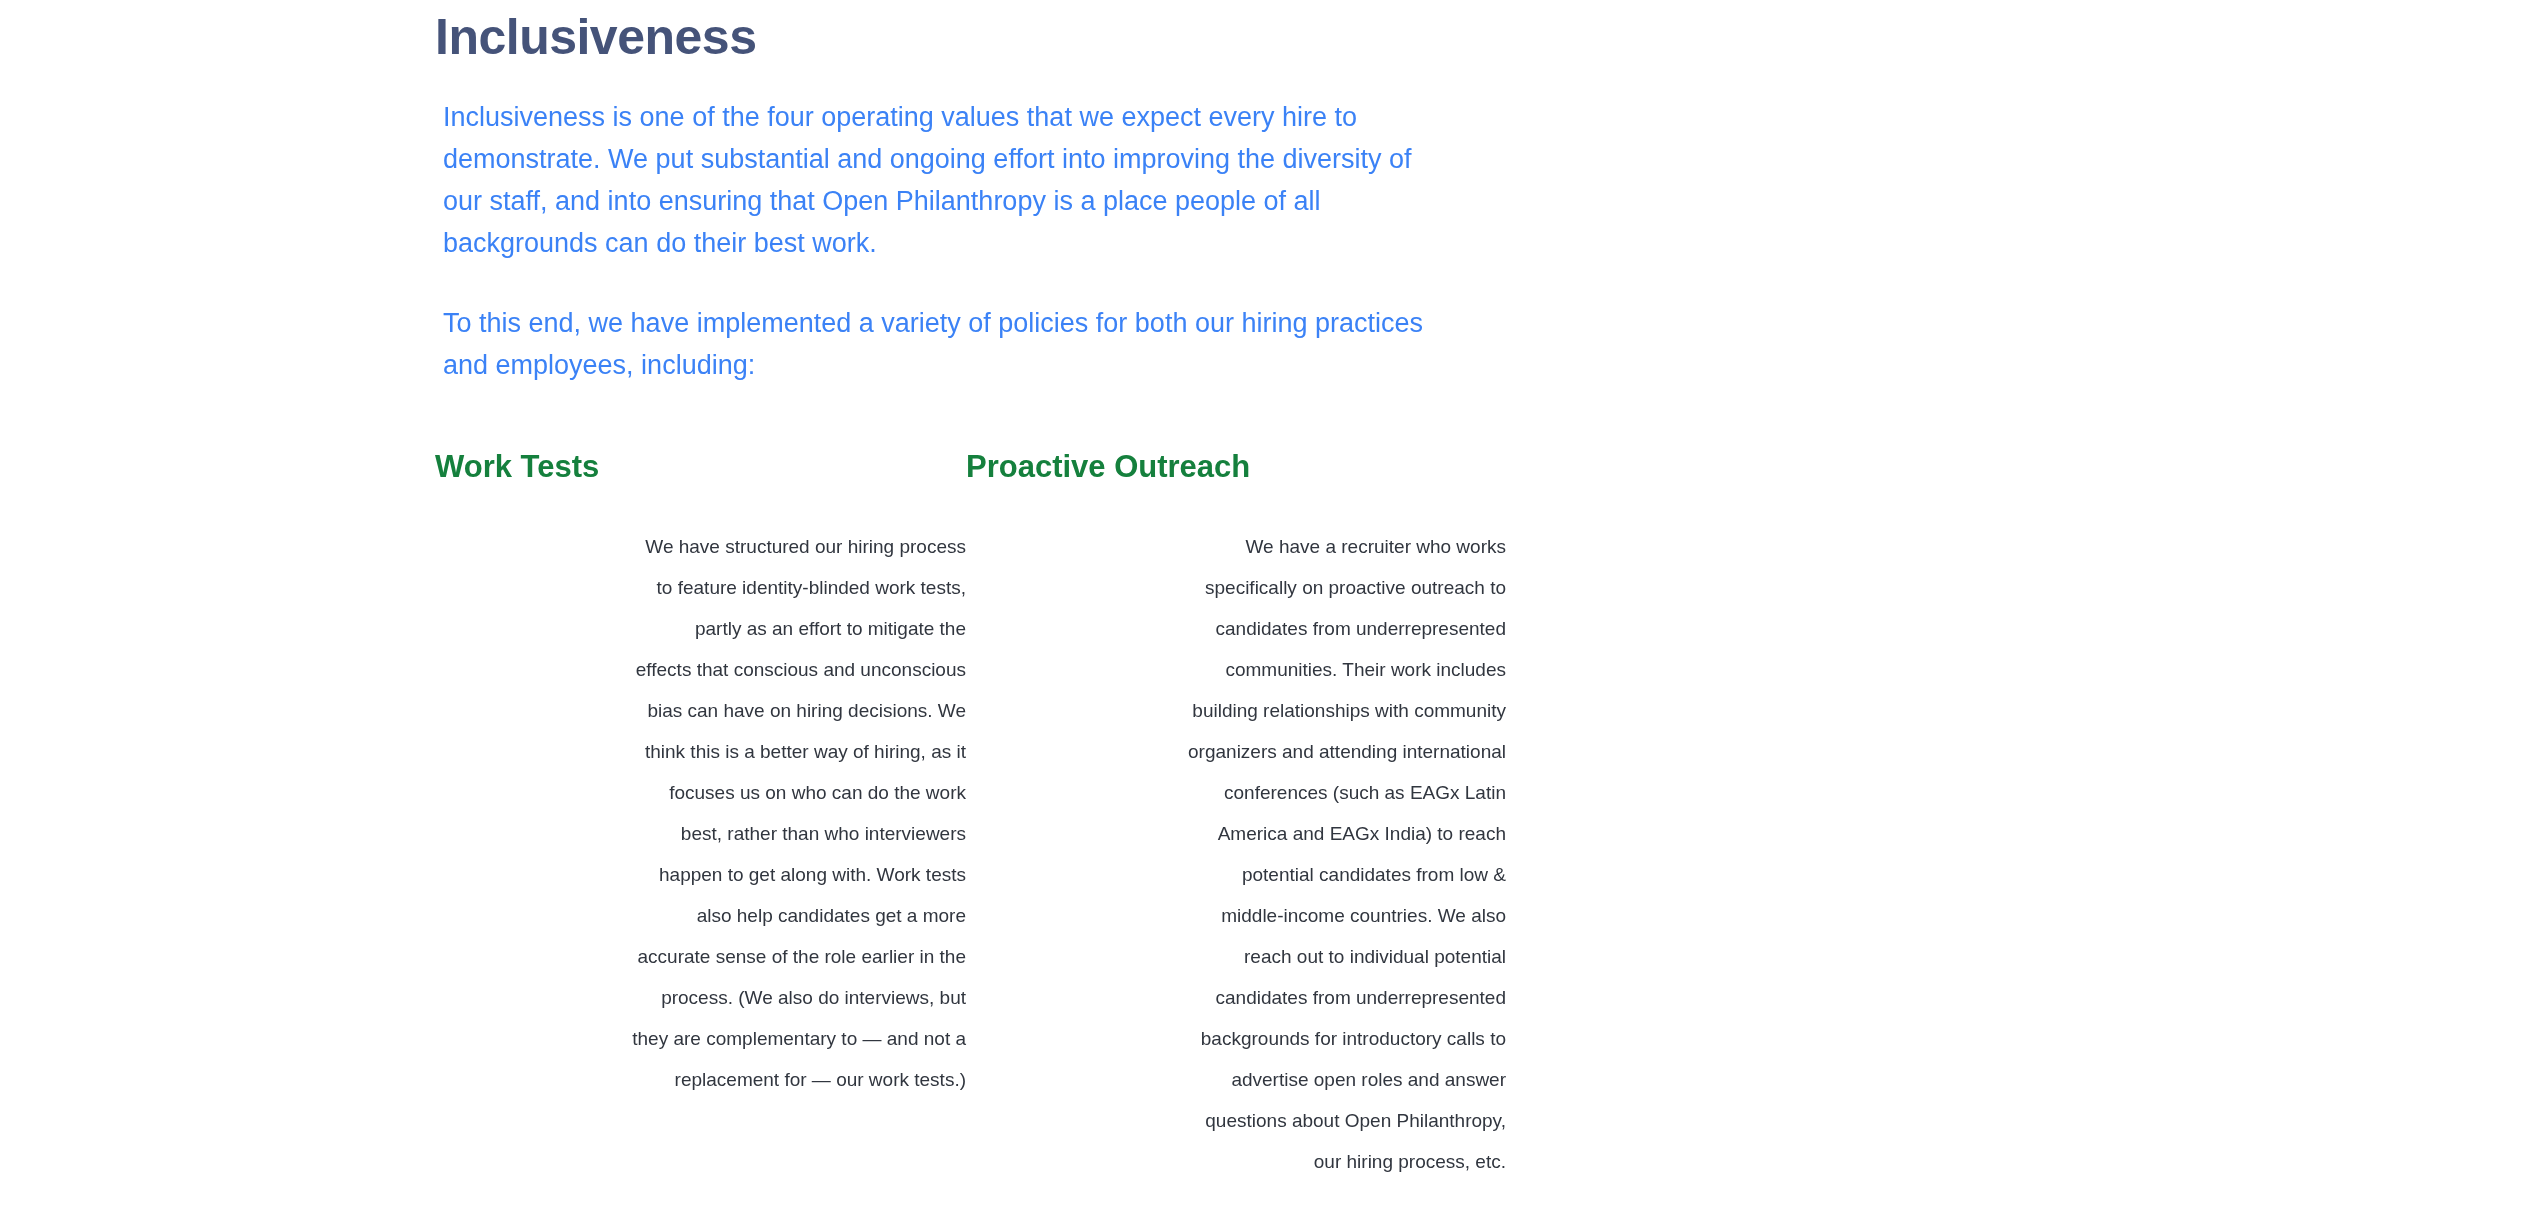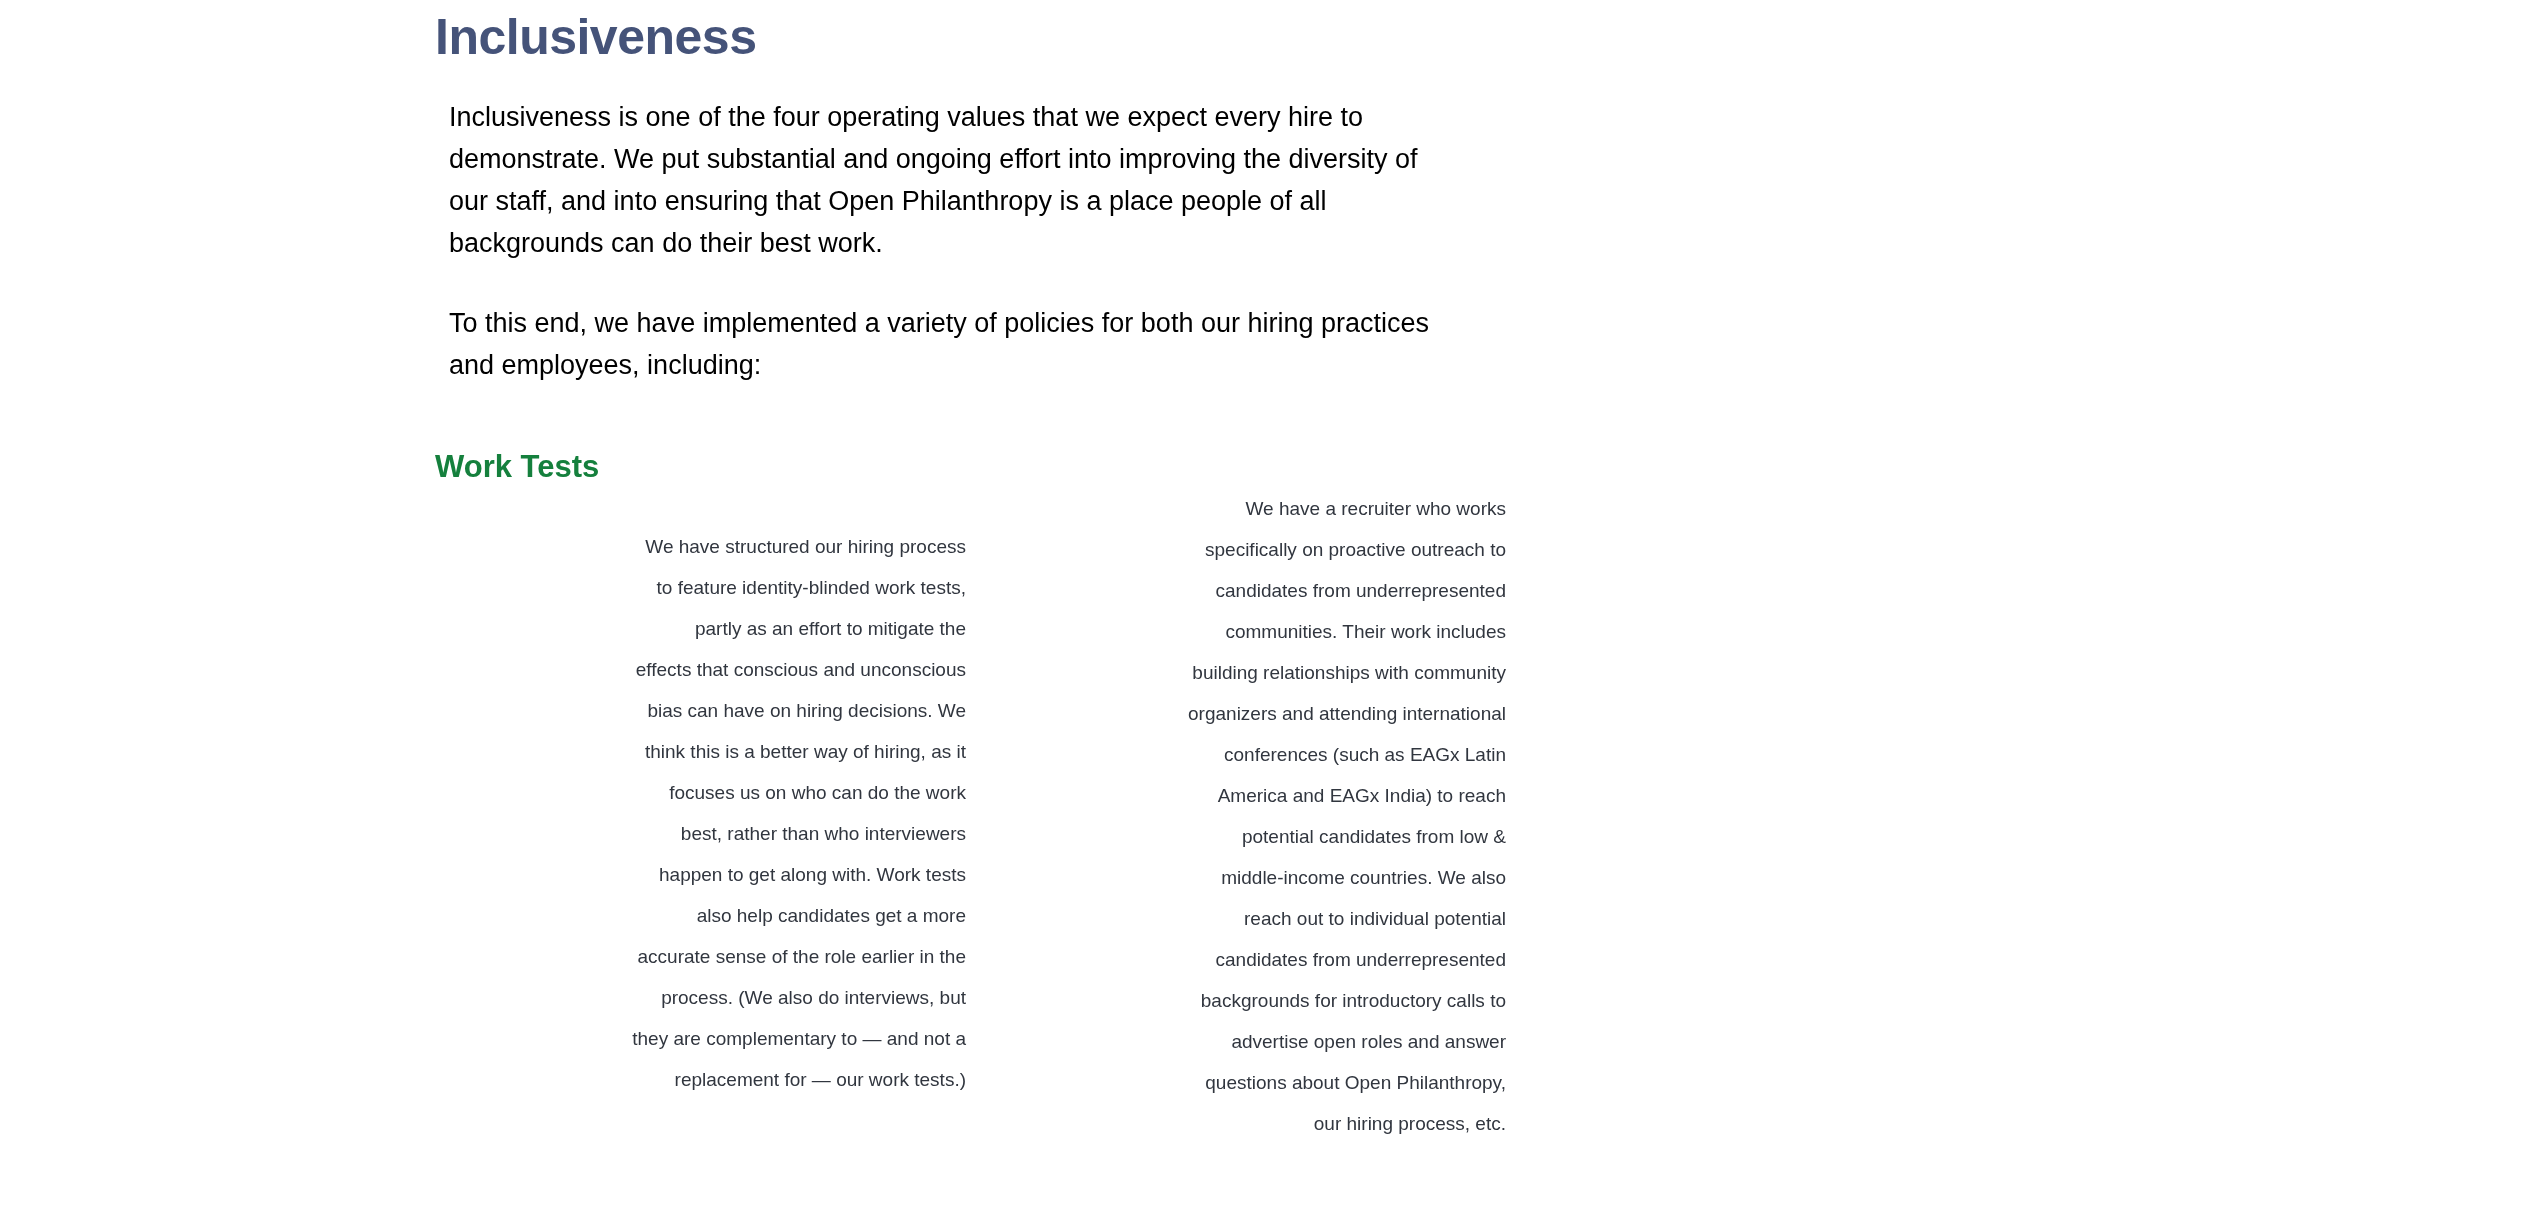--- a/index.html
+++ b/index.html
@@ -24,25 +24,25 @@
   .page-title {
     margin: 0;
     padding-top: 8px;
     font-size: 50px;
     line-height: 58px;
     font-weight: 700;
     letter-spacing: -0.5px;
     color: #455379;
   }
   .intro {
-    margin: 14px;
+    margin: 8px;
     font-size: 27px;
     line-height: 42px;
     font-weight: 400;
-    color: #000000;
+    color: #3b82f6;
     white-space: pre-line;
   }
   .intro.first { margin-top: 30px; }
   .intro.second { margin-top: 38px; }
   .columns {
     display: flex;
     margin-top: 62px;
   }
   .column { }
   .column.left  { flex: 0 0 531px; }
@@ -94,20 +94,21 @@
 best, rather than who interviewers
 happen to get along with. Work tests
 also help candidates get a more
 accurate sense of the role earlier in the
 process. (We also do interviews, but
 they are complementary to — and not a
 replacement for — our work tests.)</p>
       </section>
 
       <section class="column right">
+        <h2 class="column-heading">Proactive Outreach</h2>
         <p class="column-body">We have a recruiter who works
 specifically on proactive outreach to
 candidates from underrepresented
 communities. Their work includes
 building relationships with community
 organizers and attending international
 conferences (such as EAGx Latin
 America and EAGx India) to reach
 potential candidates from low &amp;
 middle-income countries. We also

